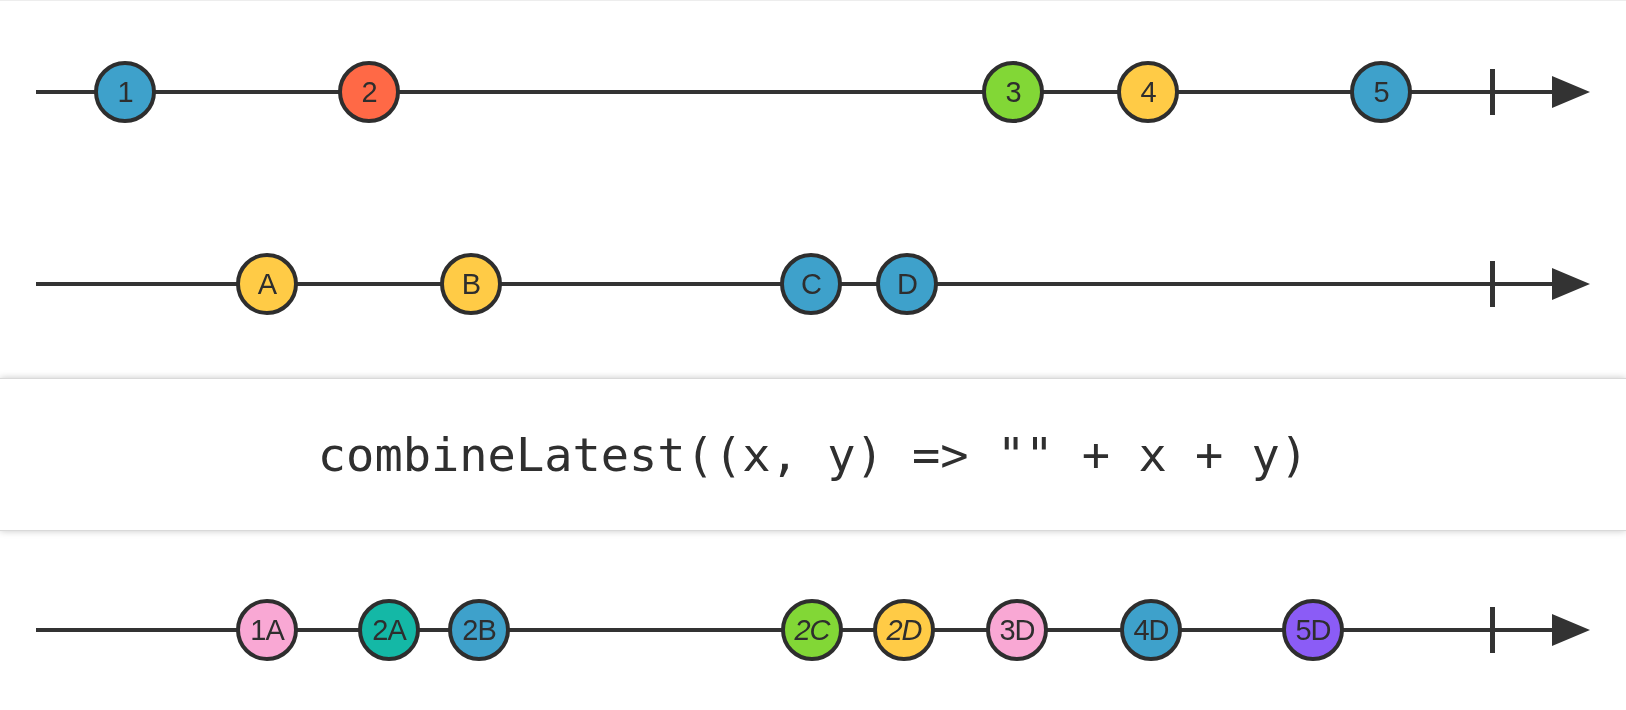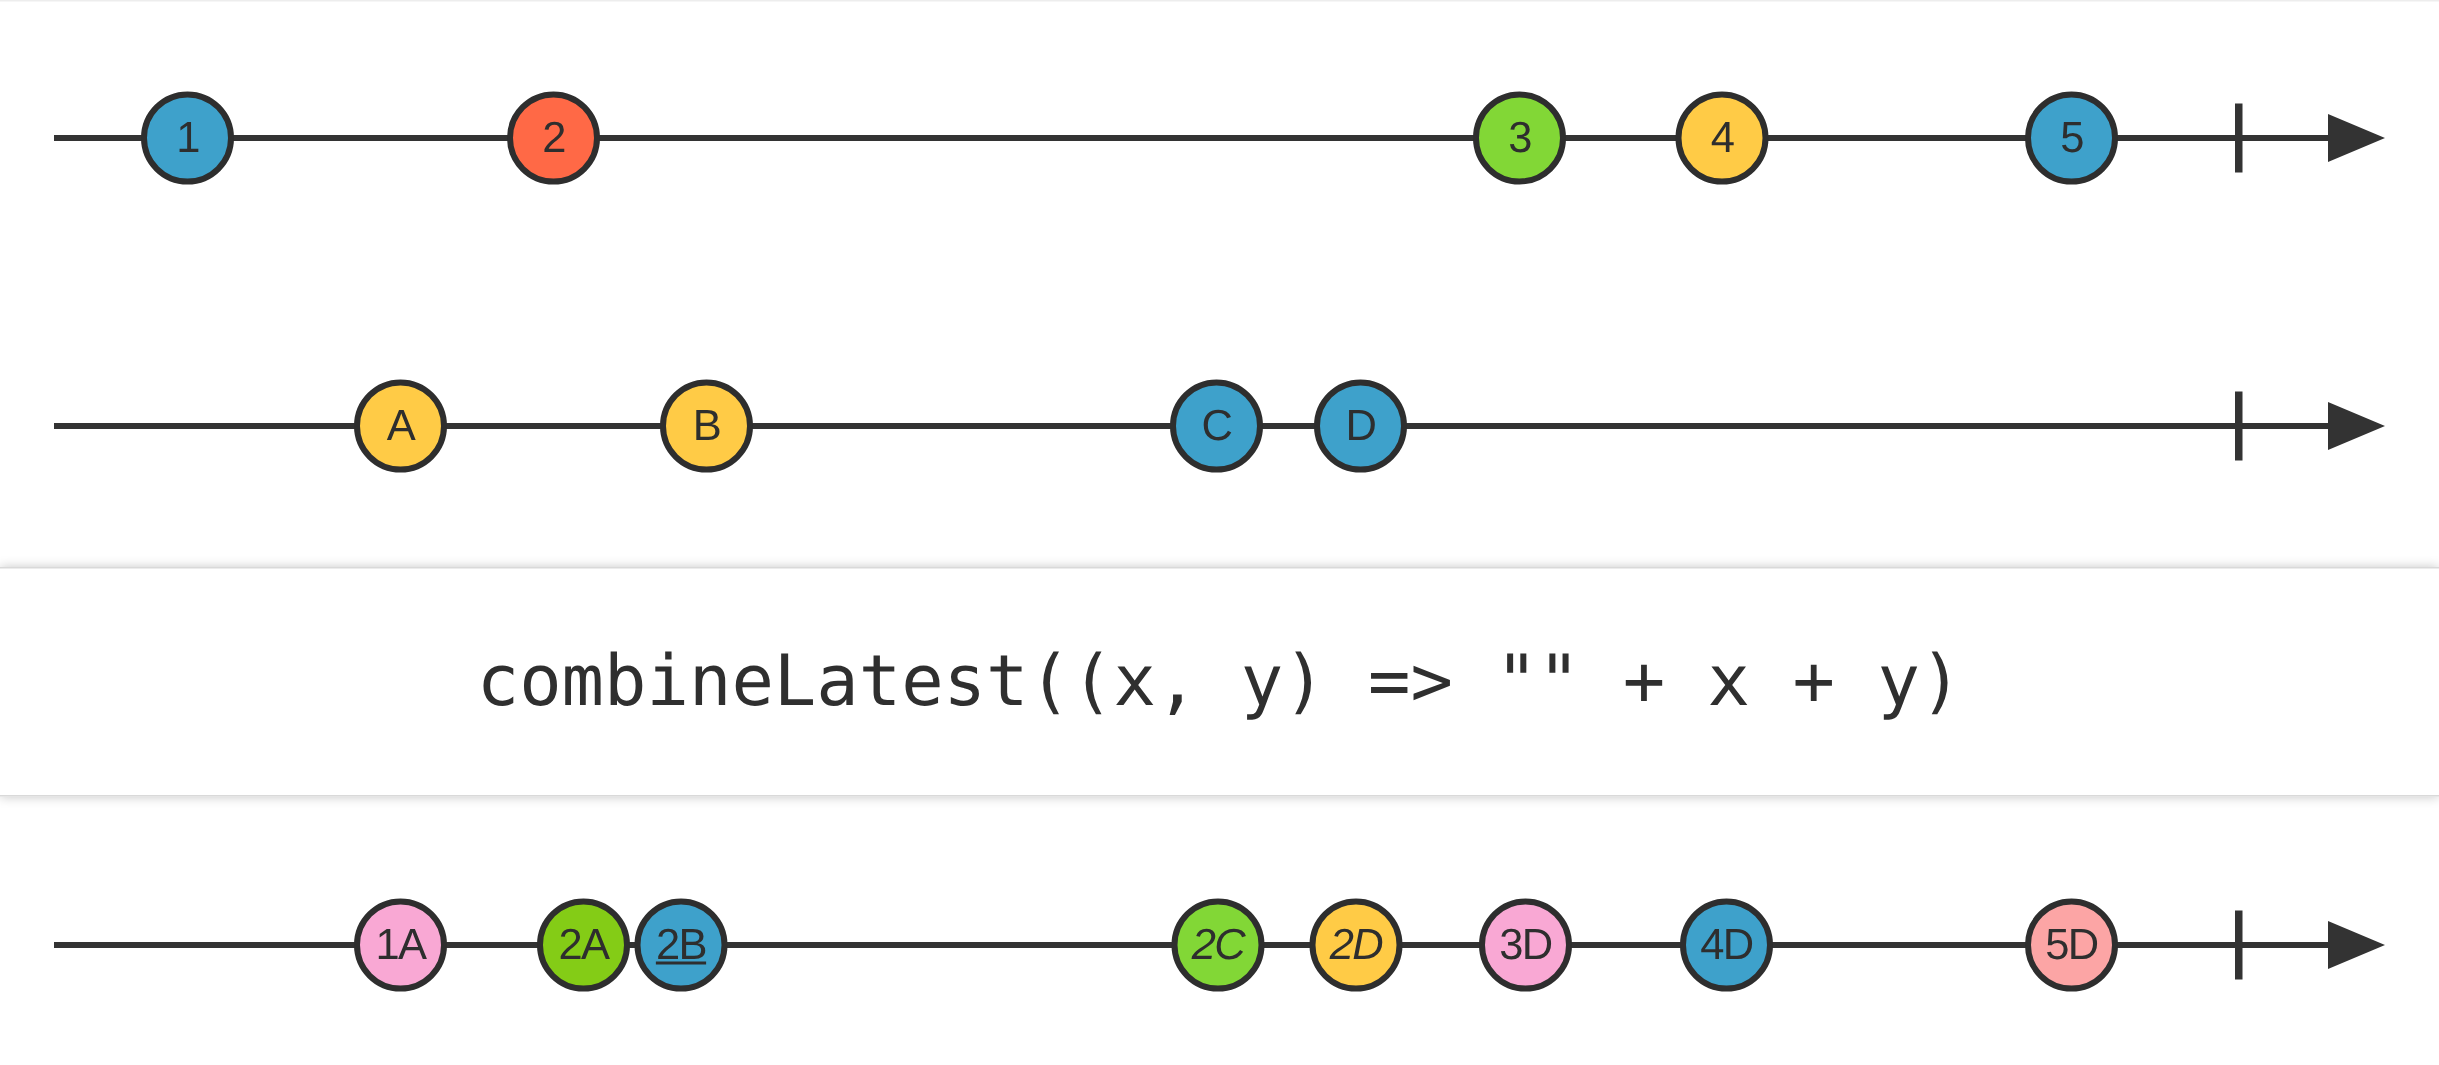--- a/index.html
+++ b/index.html
@@ -119,22 +119,22 @@
 
   <div class="operator-band">
     <code>combineLatest((x, y) =&gt; "" + x + y)</code>
   </div>
 
   <div class="timeline" id="timeline-out">
     <div class="tl-line"></div>
     <div class="tl-tick" style="left: 1490px;"></div>
     <div class="tl-arrow"></div>
   <div class="marble" style="left: 236px; background: #f9a8d4;">1A</div>
-      <div class="marble" style="left: 358px; background: #84cc16;">2A</div>
-      <div class="marble" style="left: 423px; background: rgb(62, 161, 203); text-decoration: underline;">2B</div>
+      <div class="marble" style="left: 358px; background: #14b8a6;">2A</div>
+      <div class="marble" style="left: 448px; background: rgb(62, 161, 203);">2B</div>
       <div class="marble" style="left: 781px; background: rgb(130, 215, 54); font-style: italic;">2C</div>
       <div class="marble" style="left: 873px; background: rgb(255, 203, 70); font-style: italic;">2D</div>
       <div class="marble" style="left: 986px; background: #f9a8d4;">3D</div>
       <div class="marble" style="left: 1120px; background: rgb(62, 161, 203);">4D</div>
-      <div class="marble" style="left: 1350px; background: #fca5a5;">5D</div>
+      <div class="marble" style="left: 1282px; background: #8b5cf6;">5D</div>
     </div>
 
 </div>
 
 </body></html>

